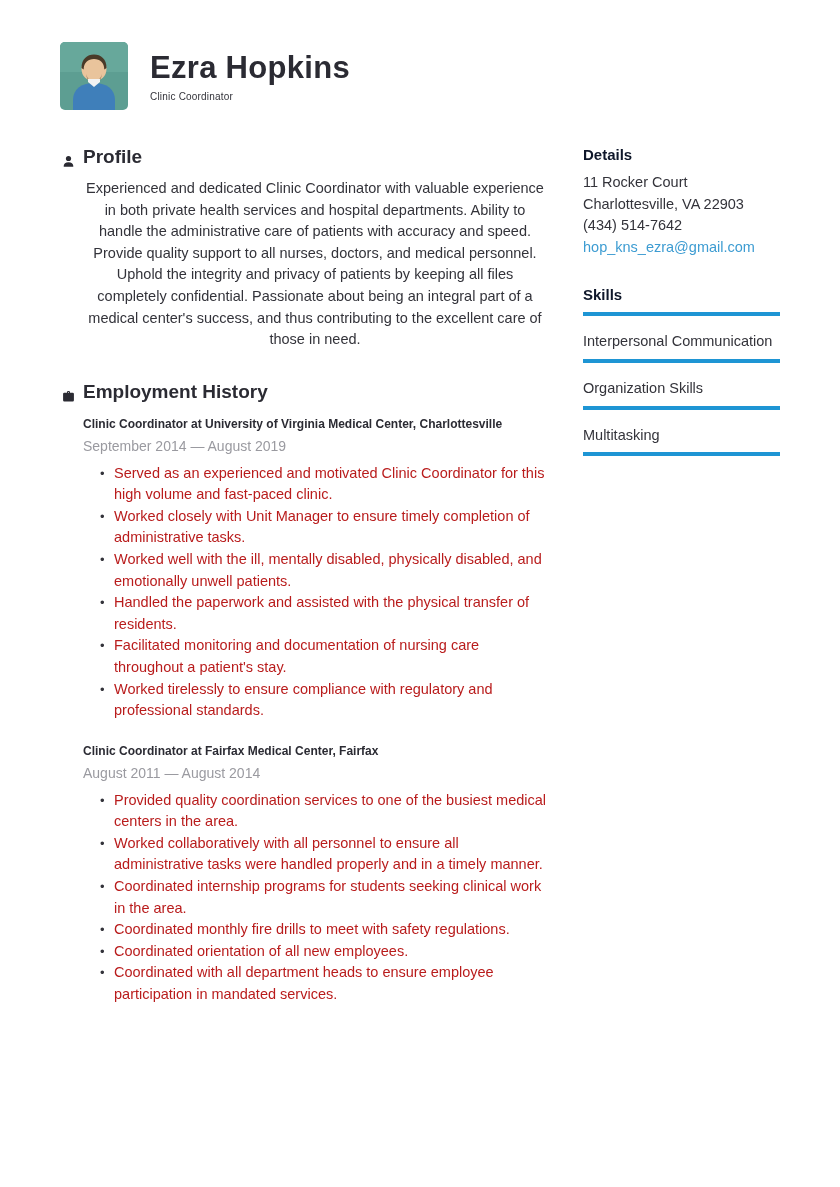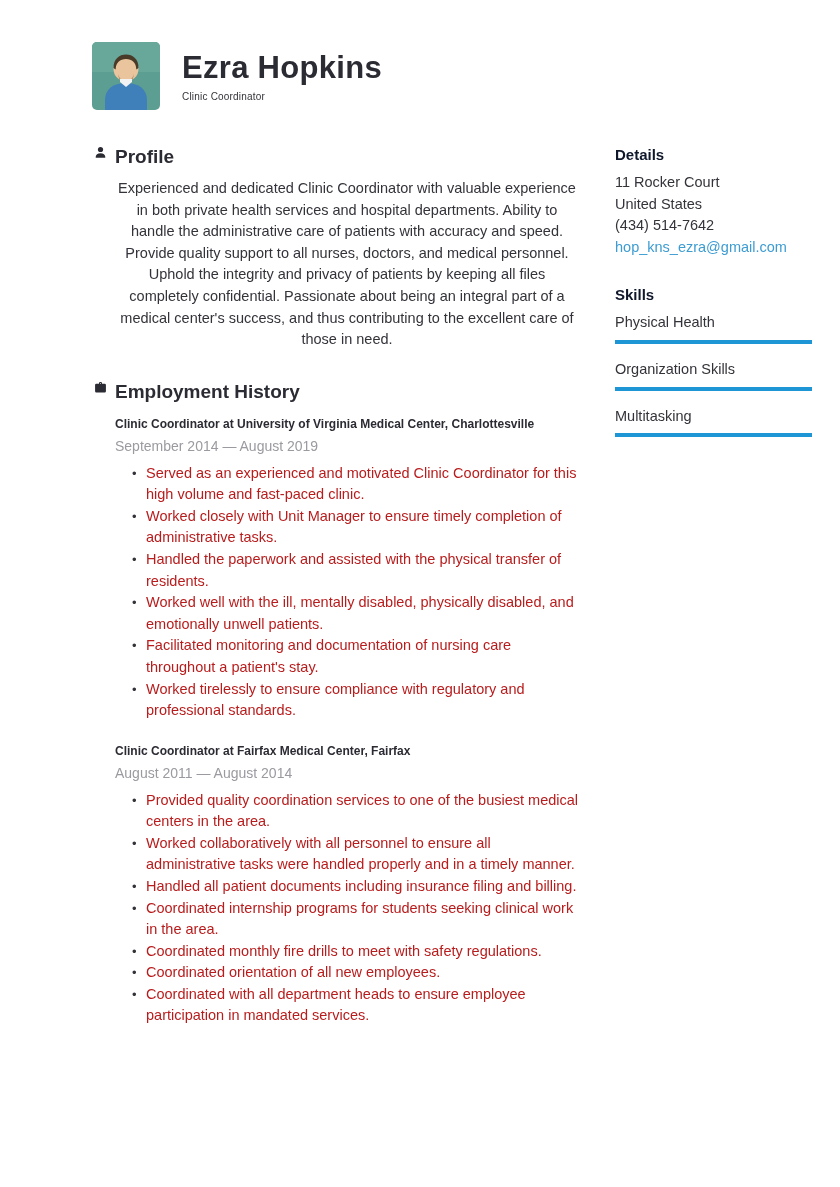--- a/index.html
+++ b/index.html
@@ -9,21 +9,20 @@
     color: #33333a;
     -webkit-font-smoothing: antialiased;
   }
   .page {
     width: 840px;
     height: 1025px;
     margin: 0 auto;
     background: #ffffff;
     overflow: hidden;
     position: relative;
-    padding-left: 32px;
   }
 
   
   .header {
     display: flex;
     align-items: center;
     gap: 22px;
     padding: 42px 60px 0 60px;
   }
   .avatar {
@@ -54,21 +53,21 @@
     gap: 36px;
     padding: 36px 60px 0 62px;
   }
   .main-col { flex: 0 0 485px; max-width: 485px; }
   .side-col { flex: 0 0 197px; max-width: 197px; margin-left: auto; }
 
   
   .section { margin-bottom: 30px; }
   .section-heading {
     display: flex;
-    align-items: flex-start;
+    align-items: flex-end;
     gap: 8px;
     font-size: 19px;
     font-weight: 700;
     color: #2b2b33;
     margin-bottom: 10px;
   }
   .section-heading .icon { width: 13px; height: 13px; flex: 0 0 13px; }
   .section-heading .icon svg { display: block; width: 13px; height: 13px; fill: #2b2b33; }
   .section-body { margin-left: 21px; }
   .profile-text {
@@ -200,34 +199,33 @@
           </span>
           <span>Employment History</span>
         </div>
         <div class="section-body">
   <div class="job">
     <div class="job-title">Clinic Coordinator at University of Virginia Medical Center, Charlottesville</div>
     <div class="job-dates">September 2014 — August 2019</div>
     <ul class="bullets">
                 <li>Served as an experienced and motivated Clinic Coordinator for this high volume and fast-paced clinic.</li>
                 <li>Worked closely with Unit Manager to ensure timely completion of administrative tasks.</li>
+                <li>Worked well with the ill, mentally disabled, physically disabled, and emotionally unwell patients.</li>
                 <li>Handled the paperwork and assisted with the physical transfer of residents.</li>
-                <li>Worked well with the ill, mentally disabled, physically disabled, and emotionally unwell patients.</li>
                 <li>Facilitated monitoring and documentation of nursing care throughout a patient's stay.</li>
                 <li>Worked tirelessly to ensure compliance with regulatory and professional standards.</li>
               </ul>
   </div>
 
   <div class="job">
     <div class="job-title">Clinic Coordinator at Fairfax Medical Center, Fairfax</div>
     <div class="job-dates">August 2011 — August 2014</div>
     <ul class="bullets">
                 <li>Provided quality coordination services to one of the busiest medical centers in the area.</li>
                 <li>Worked collaboratively with all personnel to ensure all administrative tasks were handled properly and in a timely manner.</li>
-                <li>Handled all patient documents including insurance filing and billing.</li>
                 <li>Coordinated internship programs for students seeking clinical work in the area.</li>
                 <li>Coordinated monthly fire drills to meet with safety regulations.</li>
                 <li>Coordinated orientation of all new employees.</li>
                 <li>Coordinated with all department heads to ensure employee participation in mandated services.</li>
               </ul>
   </div>
 
   <div class="job">
     <div class="job-dates">August 2010 — August 2011</div>
 
@@ -235,35 +233,40 @@
 </div>
       </div>
 
     </div>
 
     <div class="side-col">
 
       <div class="details-block">
         <div class="side-heading">Details</div>
         <div class="detail-line">11 Rocker Court</div>
-        <div class="detail-line">United States</div>
+        <div class="detail-line">Charlottesville, VA 22903</div>
         <div class="detail-line">(434) 514-7642</div>
         <a class="email-link" style="color: rgb(61, 156, 210);">hop_kns_ezra@gmail.com</a>
       </div>
 
       <div>
         <div class="side-heading">Skills</div>
         <div>
   <div class="skill-item">
-    <div class="skill-name">Physical Health</div>
-    <div class="skill-track">
-      <div class="skill-fill" style="width: 100%; background: rgb(30, 149, 212);"></div>
-    </div>
-  </div>
-
+    <div class="skill-track">
+      <div class="skill-fill" style="width: 100%; background: rgb(30, 149, 212);"></div>
+    </div>
+  </div>
+
+  <div class="skill-item">
+    <div class="skill-name">Interpersonal Communication</div>
+    <div class="skill-track">
+      <div class="skill-fill" style="width: 100%; background: rgb(30, 149, 212);"></div>
+    </div>
+  </div>
 
   <div class="skill-item">
     <div class="skill-name">Organization Skills</div>
     <div class="skill-track">
       <div class="skill-fill" style="width: 100%; background: rgb(30, 149, 212);"></div>
     </div>
   </div>
 
   <div class="skill-item">
     <div class="skill-name">Multitasking</div>

